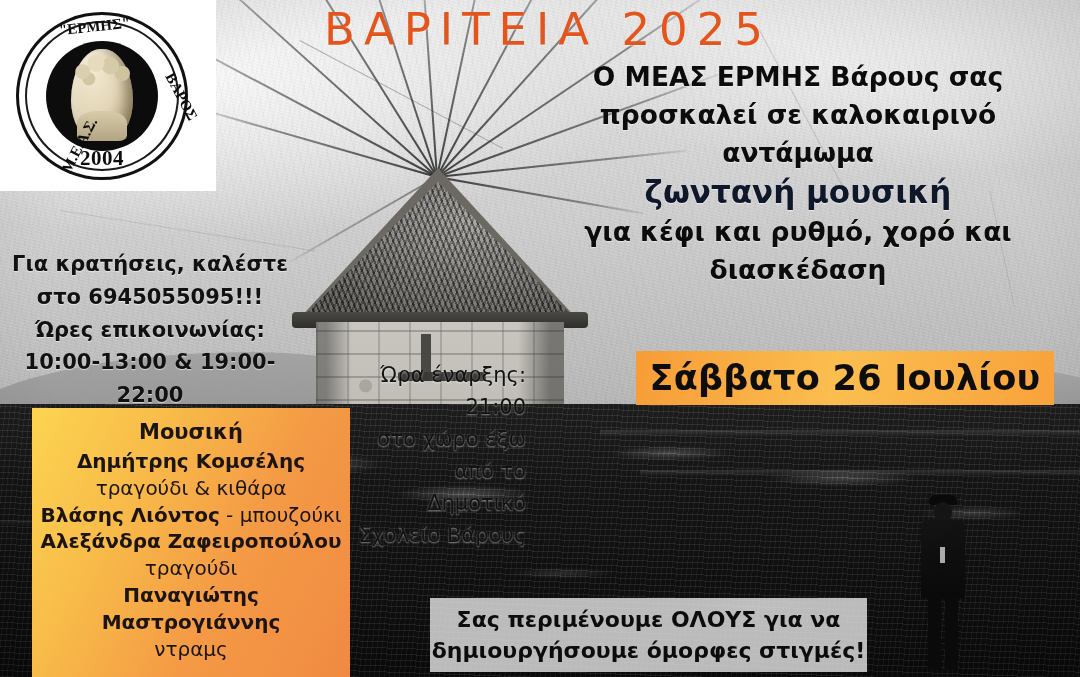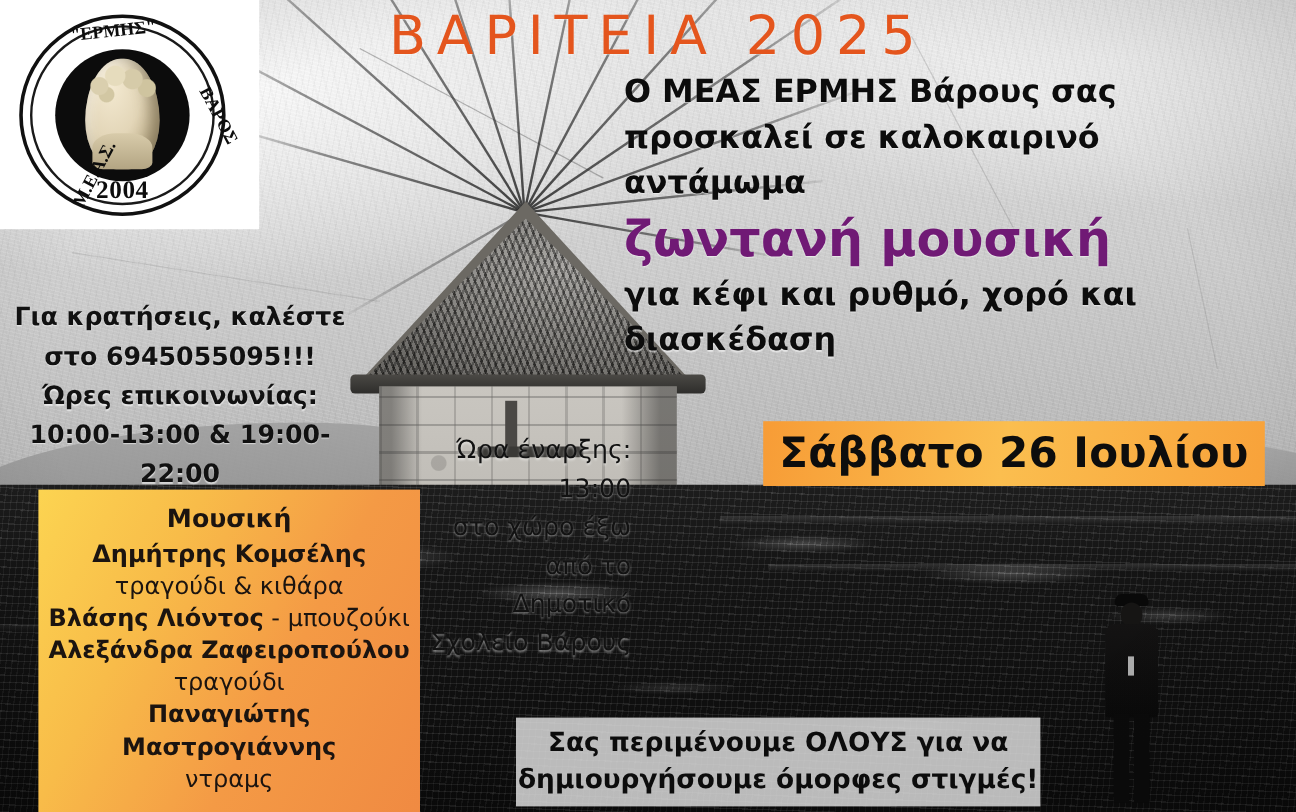--- a/index.html
+++ b/index.html
@@ -275,30 +275,31 @@
     text-align: center;
     line-height: 1.08;
     text-shadow: 0 1px 1px rgba(255,255,255,.45);
   }
 
   
   .invite {
     position: absolute;
     left: 520px; top: 58px;
     width: 556px;
+    text-align: center;
     color: #0c0c0c;
     font-weight: 700;
     font-size: 26.5px;
     line-height: 1.43;
     text-shadow: 0 1px 1px rgba(255,255,255,.55);
   }
   .invite .highlight {
     display: block;
-    color: #701a75;
-    font-size: 41px;
+    color: #0f172a;
+    font-size: 31px;
     line-height: 1.34;
     text-shadow: 0 1px 1px rgba(255,255,255,.6);
   }
 
   
   .date-ribbon {
     position: absolute;
     left: 636px; top: 351px;
     width: 418px; height: 54px;
     background: linear-gradient(100deg, #f79c36 0%, #fbbe4f 48%, #f8a23a 100%);
@@ -479,21 +480,21 @@
     <div class="m-role">τραγούδι &amp; κιθάρα</div>
     <div class="m-line"><b>Βλάσης Λιόντος</b><span> - μπουζούκι</span></div>
     <div class="m-name">Αλεξάνδρα Ζαφειροπούλου</div>
     <div class="m-role">τραγούδι</div>
     <div class="m-name">Παναγιώτης Μαστρογιάννης</div>
     <div class="m-role">ντραμς</div>
   </div>
 
   <div class="start-time">
     <div>Ώρα έναρξης:</div>
-    <div>13:00</div>
+    <div>21:00</div>
     <div>στο χώρο έξω</div>
     <div>από το</div>
     <div>Δημοτικό</div>
     <div>Σχολείο Βάρους</div>
   </div>
 
   <div class="closing">
     <div>Σας περιμένουμε ΟΛΟΥΣ για να</div>
     <div>δημιουργήσουμε όμορφες στιγμές!</div>
   </div>

